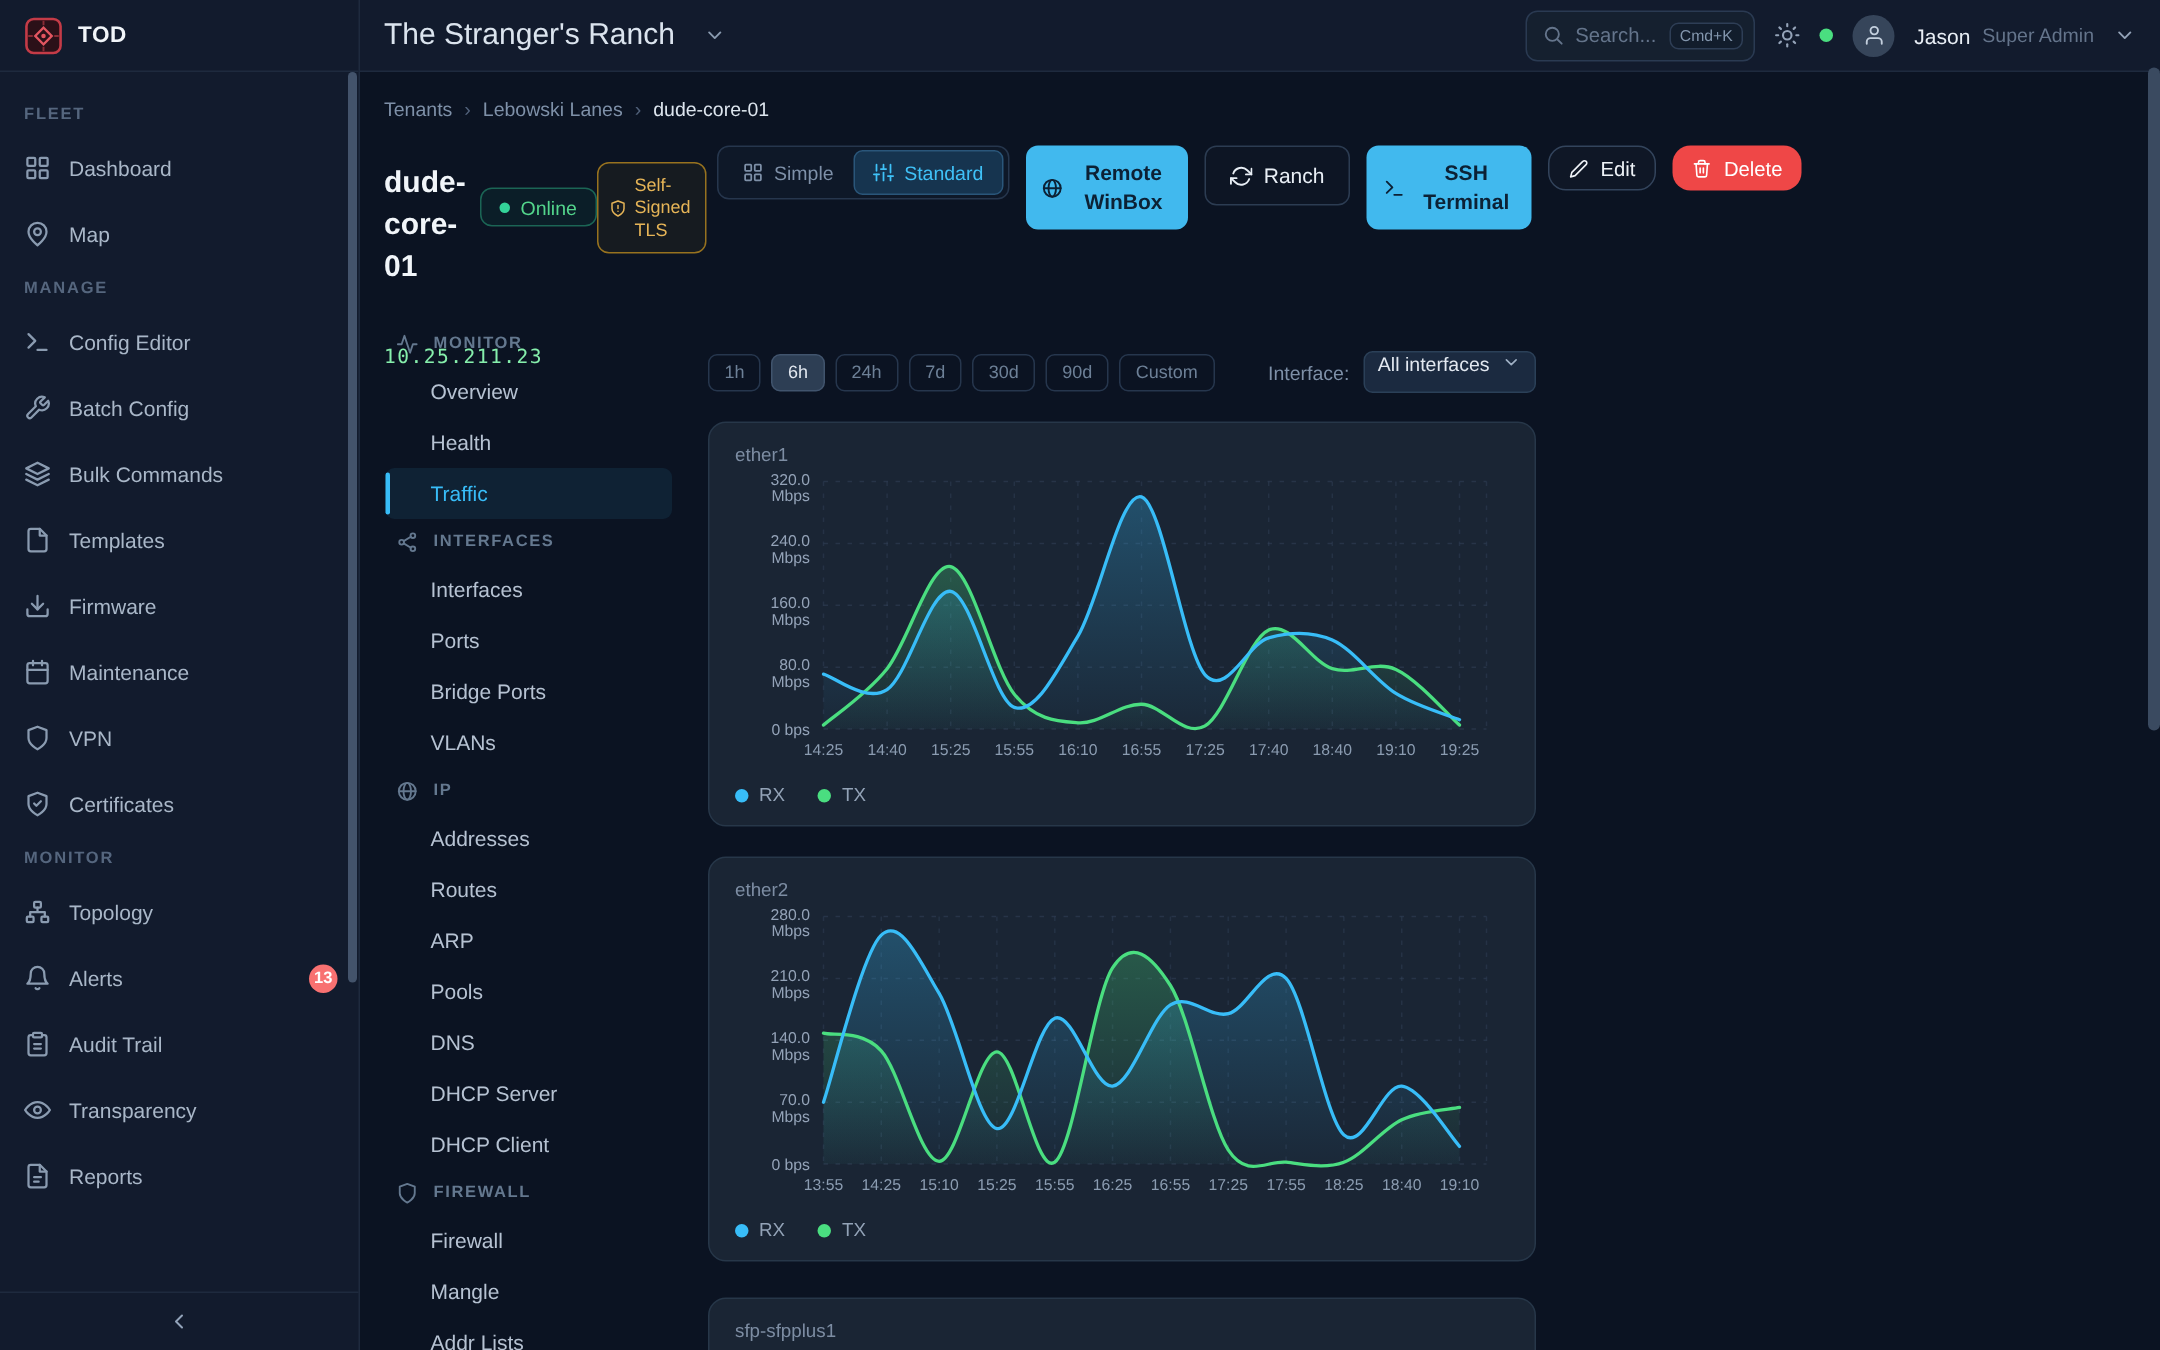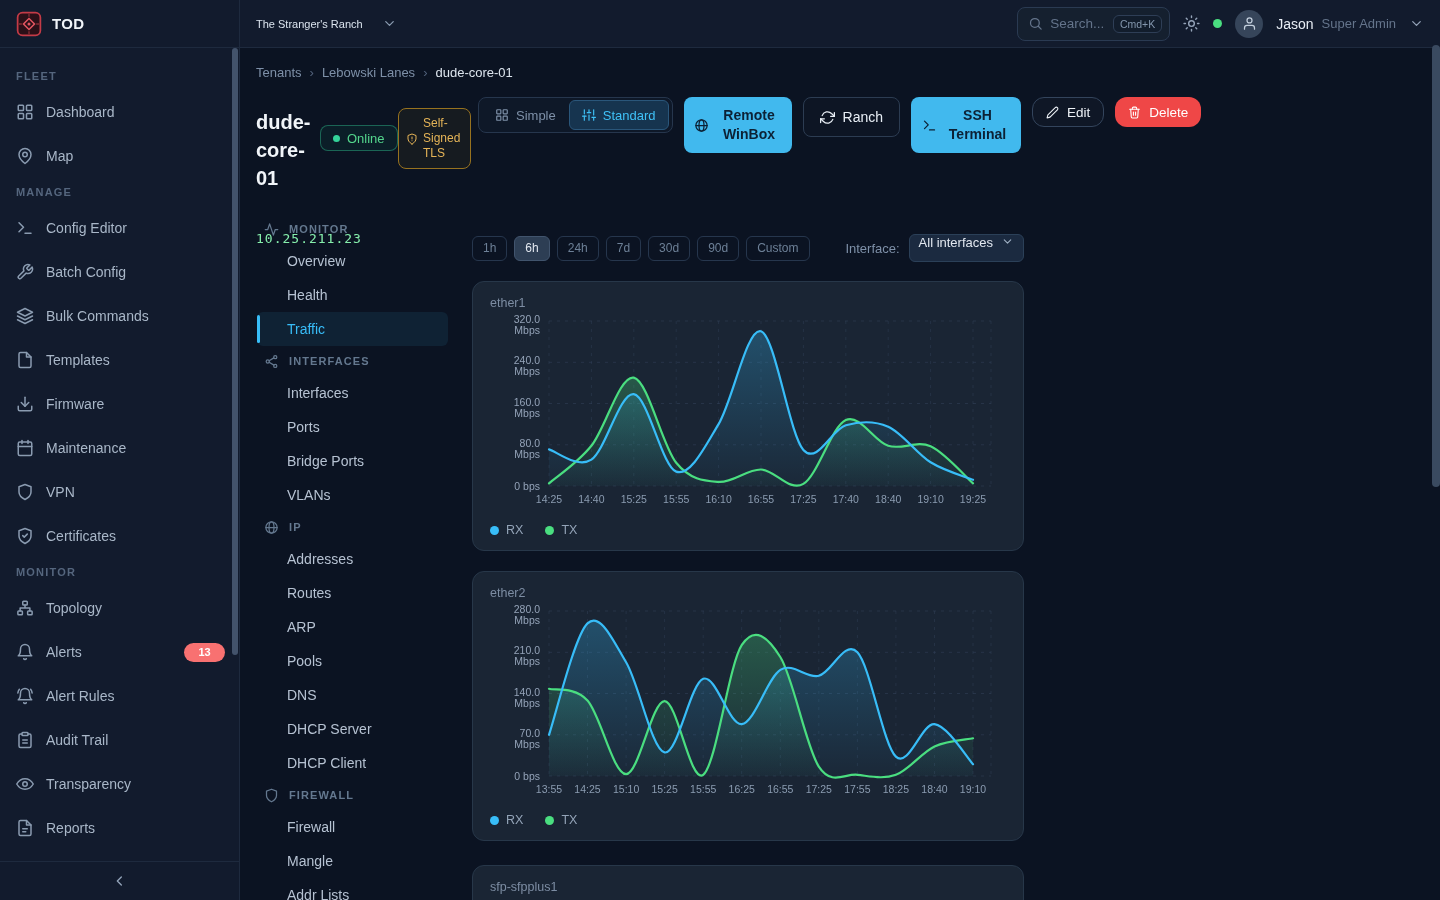--- a/index.html
+++ b/index.html
@@ -14,31 +14,31 @@
   .logo-row{height:48px;display:flex;align-items:center;gap:10px;padding:0 16px;
             border-bottom:1px solid #1e2a3e;box-sizing:border-box;}
   .logo-text{font-size:15px;font-weight:700;color:#f1f5f9;letter-spacing:.4px;}
   .nav{position:absolute;top:48px;left:0;right:0;bottom:38px;overflow:hidden;padding-top:14px;}
   .nav-label{margin:8px 16px 8px;font-size:11px;font-weight:700;letter-spacing:1.2px;color:#55667e;}
   .nav-item{height:44px;display:flex;align-items:center;gap:12px;padding:0 14px 0 16px;
             font-size:14px;color:#a9b7c8;cursor:pointer;}
   .nav-item .ic{color:#8a9bb0;}
   .nav-badge{margin-left:auto;background:#f87171;color:#fff;font-size:11px;font-weight:700;
              height:19px;min-width:15px;border-radius:10px;display:flex;align-items:center;
-             justify-content:center;padding:0 13px;}
+             justify-content:center;padding:0 2px;}
   .collapse-strip{position:absolute;bottom:0;left:0;right:0;height:38px;border-top:1px solid #1e2a3e;
             display:flex;align-items:center;justify-content:center;color:#93a4ba;cursor:pointer;}
   .sb-thumb{position:absolute;top:48px;right:1px;width:6px;height:607px;border-radius:3px;
             background:#43536b;cursor:pointer;}
 
   
   .topbar{position:absolute;left:240px;top:0;width:1200px;height:48px;background:#121b2d;
           border-bottom:1px solid #1e2a3e;display:flex;align-items:center;box-sizing:border-box;
           padding:0 16px;}
-  .tenant{display:flex;align-items:center;gap:19px;font-size:11px;color:#dbe4ee;cursor:pointer;}
+  .tenant{display:flex;align-items:center;gap:19px;font-size:20px;color:#dbe4ee;cursor:pointer;}
   .tenant .ic{color:#8a9bb0;}
   .topbar-right{margin-left:auto;display:flex;align-items:center;gap:13px;}
   .searchbox{width:153px;height:34px;border:1px solid #2a3a52;border-radius:8px;background:#15202f;
              display:flex;align-items:center;gap:7px;padding:0 7px 0 10px;box-sizing:border-box;cursor:text;}
   .searchbox .ic{color:#64748b;}
   .searchbox .ph{font-size:13.5px;color:#64748b;}
   .kbd{margin-left:auto;border:1px solid #2e3e56;border-radius:6px;font-size:10.5px;color:#8396ad;
        padding:2px 6px;background:#121d2c;}
   .icon-btn{color:#94a3b8;display:flex;cursor:pointer;}
   .status-dot{width:9px;height:9px;border-radius:50%;background:#4ade80;}
@@ -250,31 +250,20 @@
         </div>
         <div class="nav-item">
           <span class="ic">
             <svg width="18" height="18" viewBox="0 0 24 24" fill="none" stroke="currentColor" stroke-width="2" stroke-linecap="round" stroke-linejoin="round">
               <path d="M18 8a6 6 0 0 0-12 0c0 7-3 9-3 9h18s-3-2-3-9"></path>
               <path d="M13.7 21a2 2 0 0 1-3.4 0"></path>
             </svg>
           </span>
           <span>Alerts</span>
           <span class="nav-badge">13</span>
-        </div>
-        <div class="nav-item">
-          <span class="ic">
-            <svg width="18" height="18" viewBox="0 0 24 24" fill="none" stroke="currentColor" stroke-width="2" stroke-linecap="round" stroke-linejoin="round">
-              <path d="M18 8a6 6 0 0 0-12 0c0 7-3 9-3 9h18s-3-2-3-9"></path>
-              <path d="M13.7 21a2 2 0 0 1-3.4 0"></path>
-              <path d="M2.5 8a9.5 9.5 0 0 1 2-5"></path>
-              <path d="M21.5 8a9.5 9.5 0 0 0-2-5"></path>
-            </svg>
-          </span>
-          <span>Alert Rules</span>
         </div>
         <div class="nav-item">
           <span class="ic">
             <svg width="18" height="18" viewBox="0 0 24 24" fill="none" stroke="currentColor" stroke-width="2" stroke-linecap="round" stroke-linejoin="round">
               <rect x="8" y="2" width="8" height="4" rx="1"></rect>
               <path d="M16 4h2a2 2 0 0 1 2 2v14a2 2 0 0 1-2 2H6a2 2 0 0 1-2-2V6a2 2 0 0 1 2-2h2"></path>
               <path d="M9 12h6M9 16h6"></path>
             </svg>
           </span>
           <span>Audit Trail</span>

